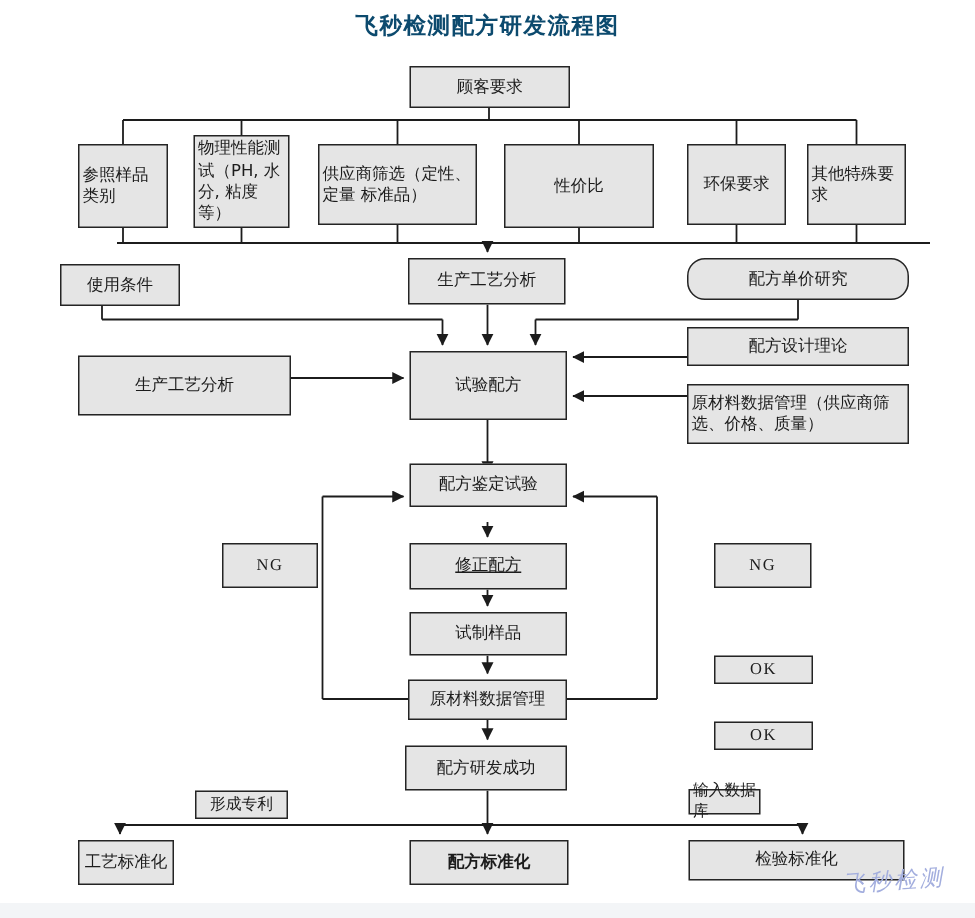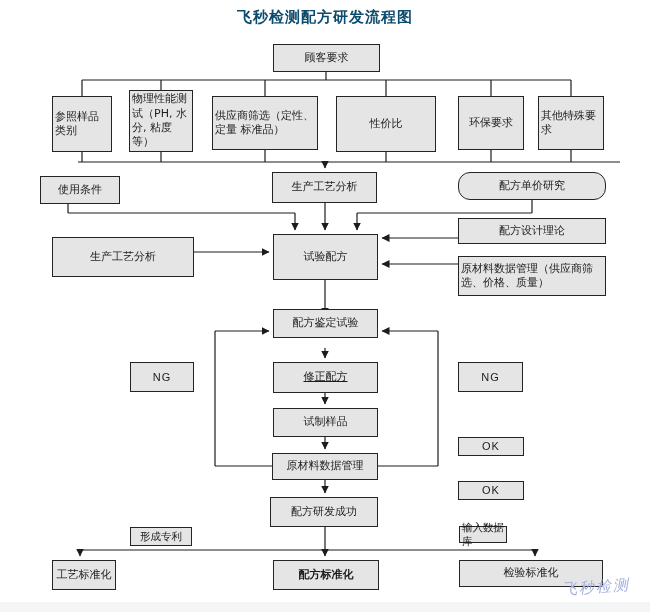--- a/index.html
+++ b/index.html
@@ -21,21 +21,21 @@
     box-sizing:border-box;
     border:1.5px solid #242424;
     background:#e5e5e5;
     display:flex;align-items:center;justify-content:center;
     text-align:left;
     font-size:11px;line-height:1.3;
     padding:1px 2px;
     color:#1c1c1c;
   }
   .label-node{border-width:1.2px;font-size:10.5px;}
-  .status-node{font-size:11px;letter-spacing:1px;font-family:Liberation Sans, sans-serif;}
+  .status-node{font-size:11px;letter-spacing:1px;font-family:Liberation Serif, serif;margin-left:18px;}
   #lines{position:absolute;left:0;top:0;}
   #watermark{
     position:absolute;left:562px;top:578px;
     font-size:15px;font-style:italic;letter-spacing:2px;
     color:#a3aede;transform:rotate(-4deg);
     white-space:nowrap;
   }
   #bottom-edge{
     position:absolute;left:0;top:602px;width:650px;height:10px;
     background:#f3f5f7;

